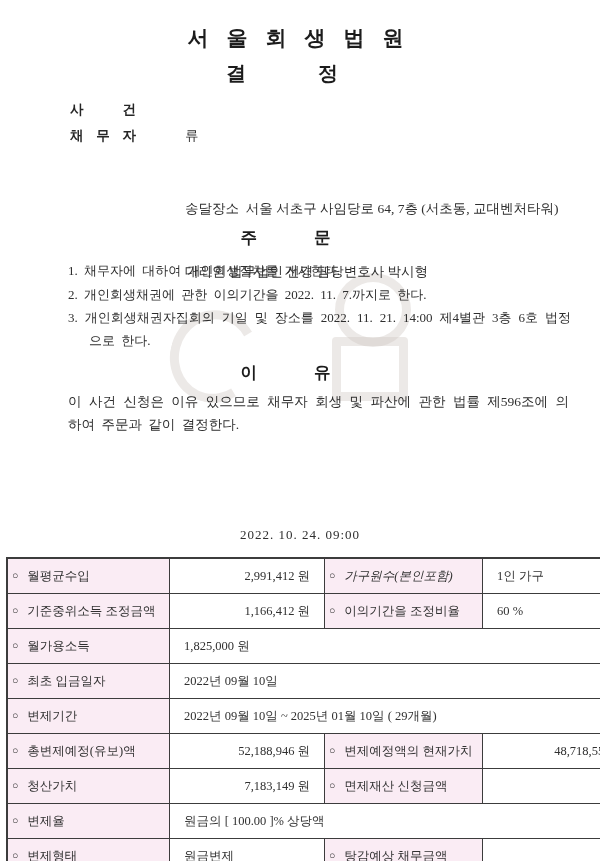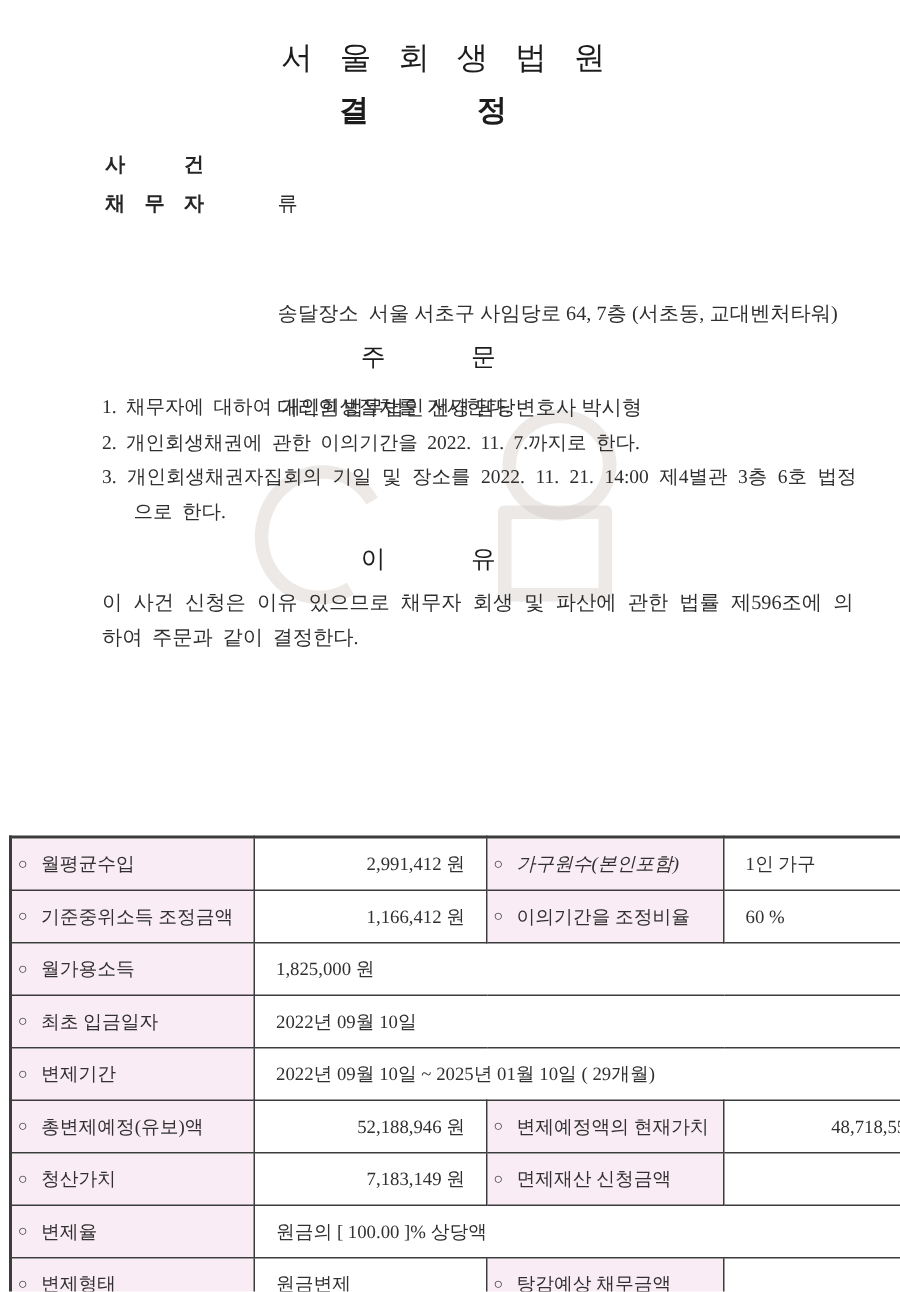--- a/index.html
+++ b/index.html
@@ -25,31 +25,31 @@
     border:9px solid rgba(206,198,192,0.38);border-radius:50%;
   }
   .wm-square{
     position:absolute;left:182px;top:82px;width:58px;height:46px;
     border:9px solid rgba(206,198,192,0.38);border-radius:4px;
   }
 
   
   .court-title{
     position:absolute;top:24px;left:9px;right:0;margin:0;
-    text-align:center;font-size:21px;font-weight:normal;color:#1c1c1c;
+    text-align:center;font-size:21px;font-weight:bold;color:#1c1c1c;
     letter-spacing:18px;
   }
   .decision-title{
     position:absolute;top:60px;left:36px;right:0;margin:0;
     text-align:center;font-size:20px;font-weight:bold;color:#1c1c1c;
     letter-spacing:72px;
   }
   .section-heading{
     position:absolute;left:28px;right:0;margin:0;
-    text-align:center;font-size:16.5px;font-weight:normal;color:#1c1c1c;
+    text-align:center;font-size:16.5px;font-weight:bold;color:#1c1c1c;
     letter-spacing:57px;
   }
   .heading-jumun{top:227px;}
   .heading-iyu{top:362px;}
 
   
   .field-row{position:absolute;left:70px;display:flex;font-size:13.5px;}
   .row-case{top:101px;}
   .row-debtor{top:127px;}
   .field-label{display:inline-flex;width:66px;justify-content:space-between;font-weight:bold;color:#262626;}
@@ -132,20 +132,21 @@
   <ol class="order-list">
     <li>1. 채무자에 대하여 개인회생절차를 개시한다.</li>
     <li>2. 개인회생채권에 관한 이의기간을 2022. 11. 7.까지로 한다.</li>
     <li>3. 개인회생채권자집회의 기일 및 장소를 2022. 11. 21. 14:00 제4별관 3층 6호 법정으로 한다.</li>
   </ol>
 
   <h3 class="section-heading heading-iyu">이유</h3>
 
   <p class="reason-text">이 사건 신청은 이유 있으므로 채무자 회생 및 파산에 관한 법률 제596조에 의하여 주문과 같이 결정한다.</p>
 
+  <div class="decision-date">2022. 10. 24. 09:00</div>
 
   <table class="summary-table">
     <tbody>
       <tr>
         <td class="lbl col0"><span class="bullet">○</span><span>월평균수입</span></td>
         <td class="val-r col1">2,991,412 원</td>
         <td class="lbl col2"><span class="bullet">○</span><span>가구원수(본인포함)</span></td>
         <td class="val-l col3">1인 가구</td>
       </tr>
       <tr>

